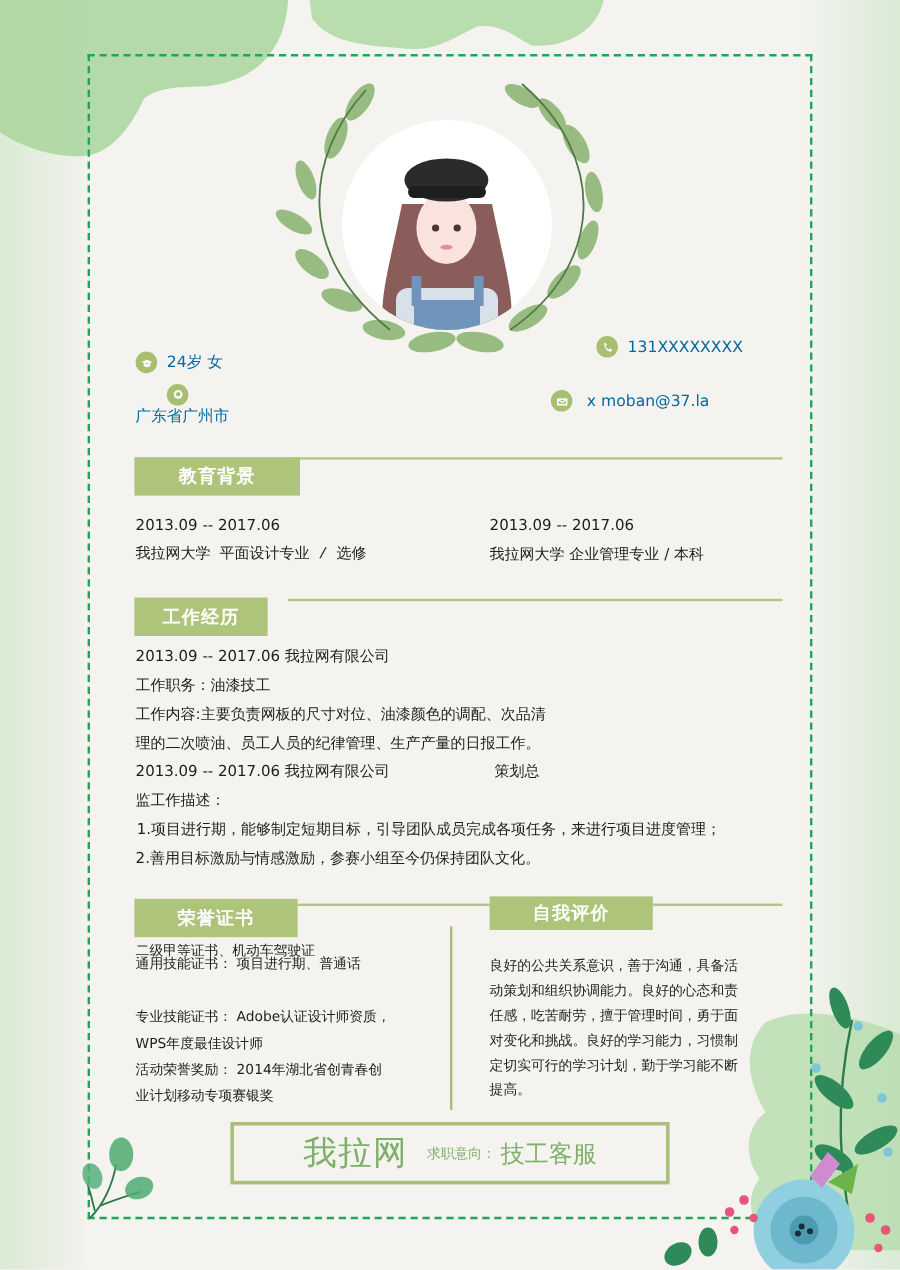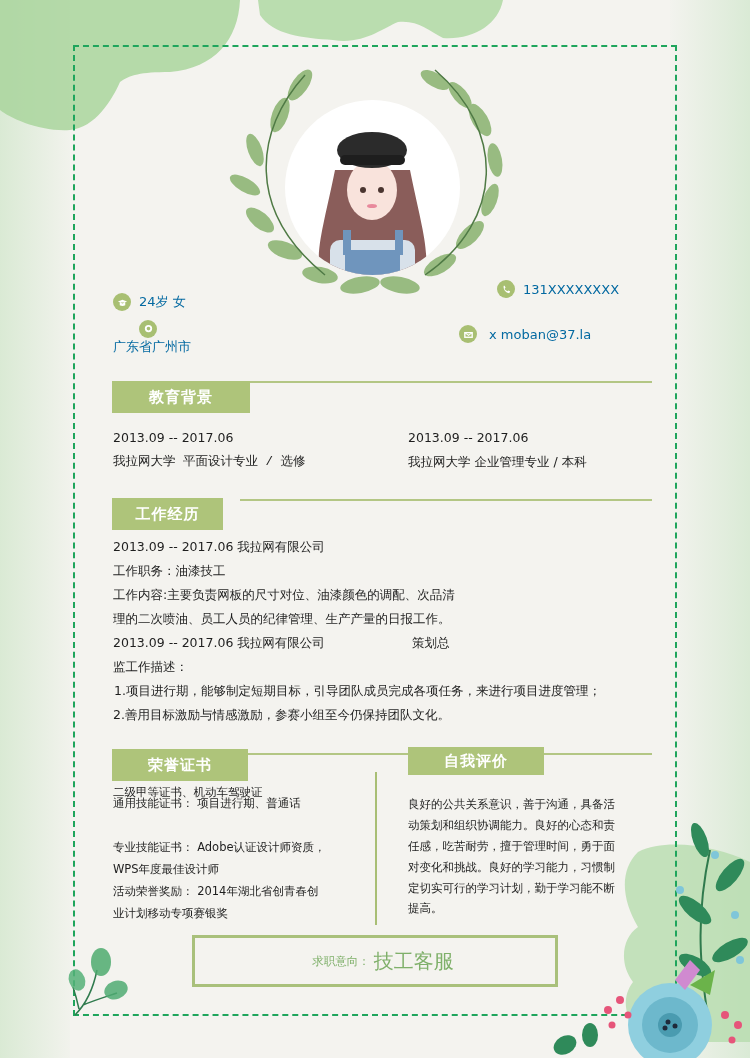--- a/index.html
+++ b/index.html
@@ -179,20 +179,21 @@
 <div class="txt-sm" style="left:113px;top:906px;">业计划移动专项赛银奖</div>
 
 <div class="txt-sm" style="left:408px;top:797px;">良好的公共关系意识，善于沟通，具备活</div>
 <div class="txt-sm" style="left:408px;top:818px;">动策划和组织协调能力。良好的心态和责</div>
 <div class="txt-sm" style="left:408px;top:839px;">任感，吃苦耐劳，擅于管理时间，勇于面</div>
 <div class="txt-sm" style="left:408px;top:860px;">对变化和挑战。良好的学习能力，习惯制</div>
 <div class="txt-sm" style="left:408px;top:881px;">定切实可行的学习计划，勤于学习能不断</div>
 <div class="txt-sm" style="left:408px;top:901px;">提高。</div>
 
 <div class="bottom-box">
+  <span class="bb-name">我拉网</span>
   <span class="bb-label">求职意向：</span>
   <span class="bb-job">技工客服</span>
 </div>
 
 <svg class="deco" style="left:65px;top:945px;" width="70" height="75" viewBox="0 0 70 75">
   <path d="M10 70 C20 60 28 45 32 25 M18 60 C30 55 40 52 52 48 M14 64 C12 55 10 48 8 42" stroke="#2f7a4d" stroke-width="1.5" fill="none"></path>
   <ellipse cx="36" cy="17" rx="10" ry="14" fill="#4daa6f" opacity="0.85"></ellipse>
   <ellipse cx="12" cy="35" rx="8" ry="11" fill="#55b078" opacity="0.85" transform="rotate(-20 12 35)"></ellipse>
   <ellipse cx="51" cy="45" rx="12" ry="9" fill="#4faa72" opacity="0.85" transform="rotate(-20 51 45)"></ellipse>
 </svg>

